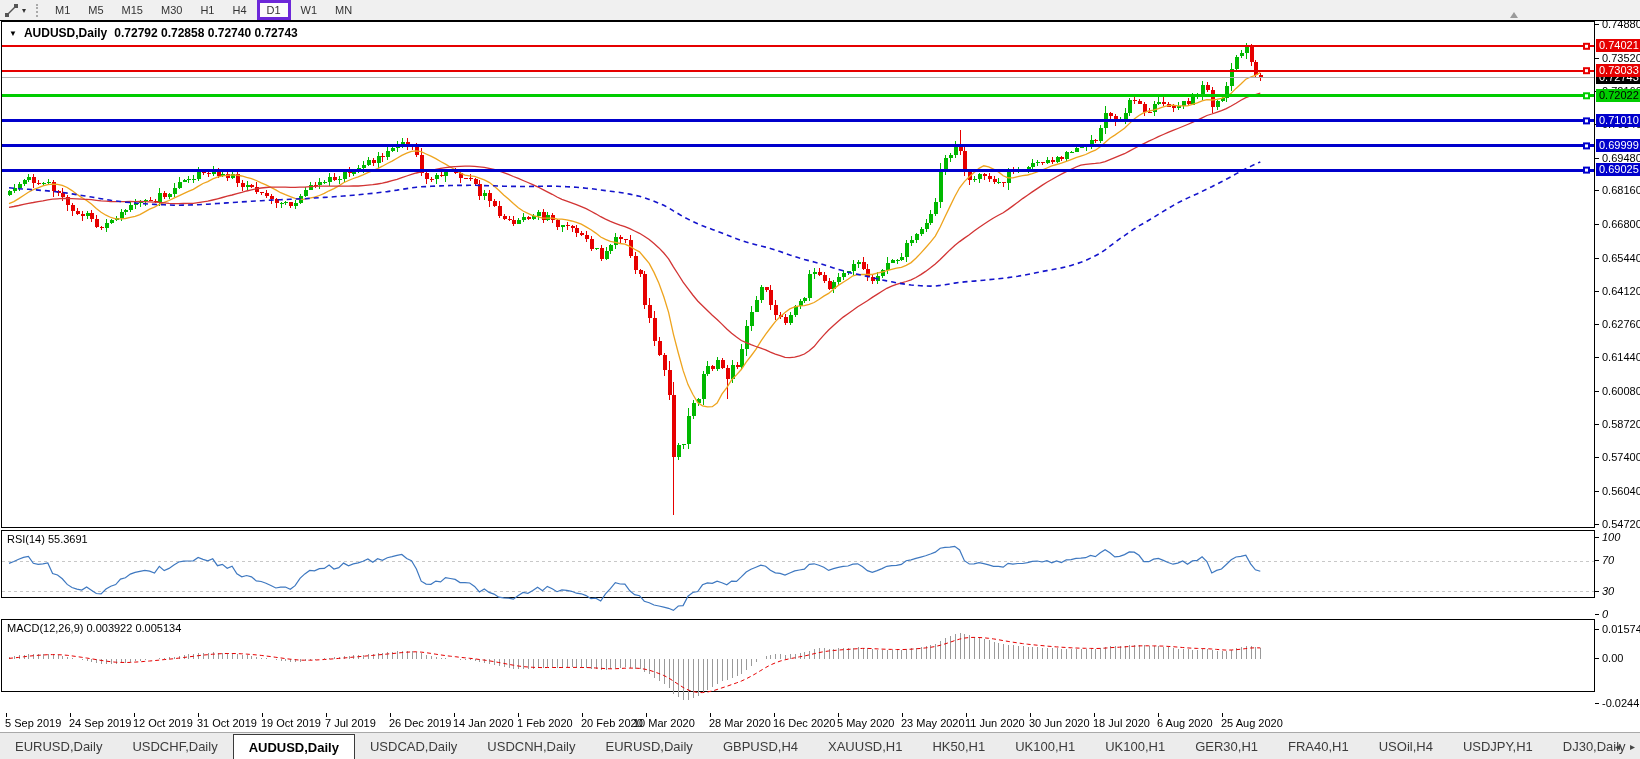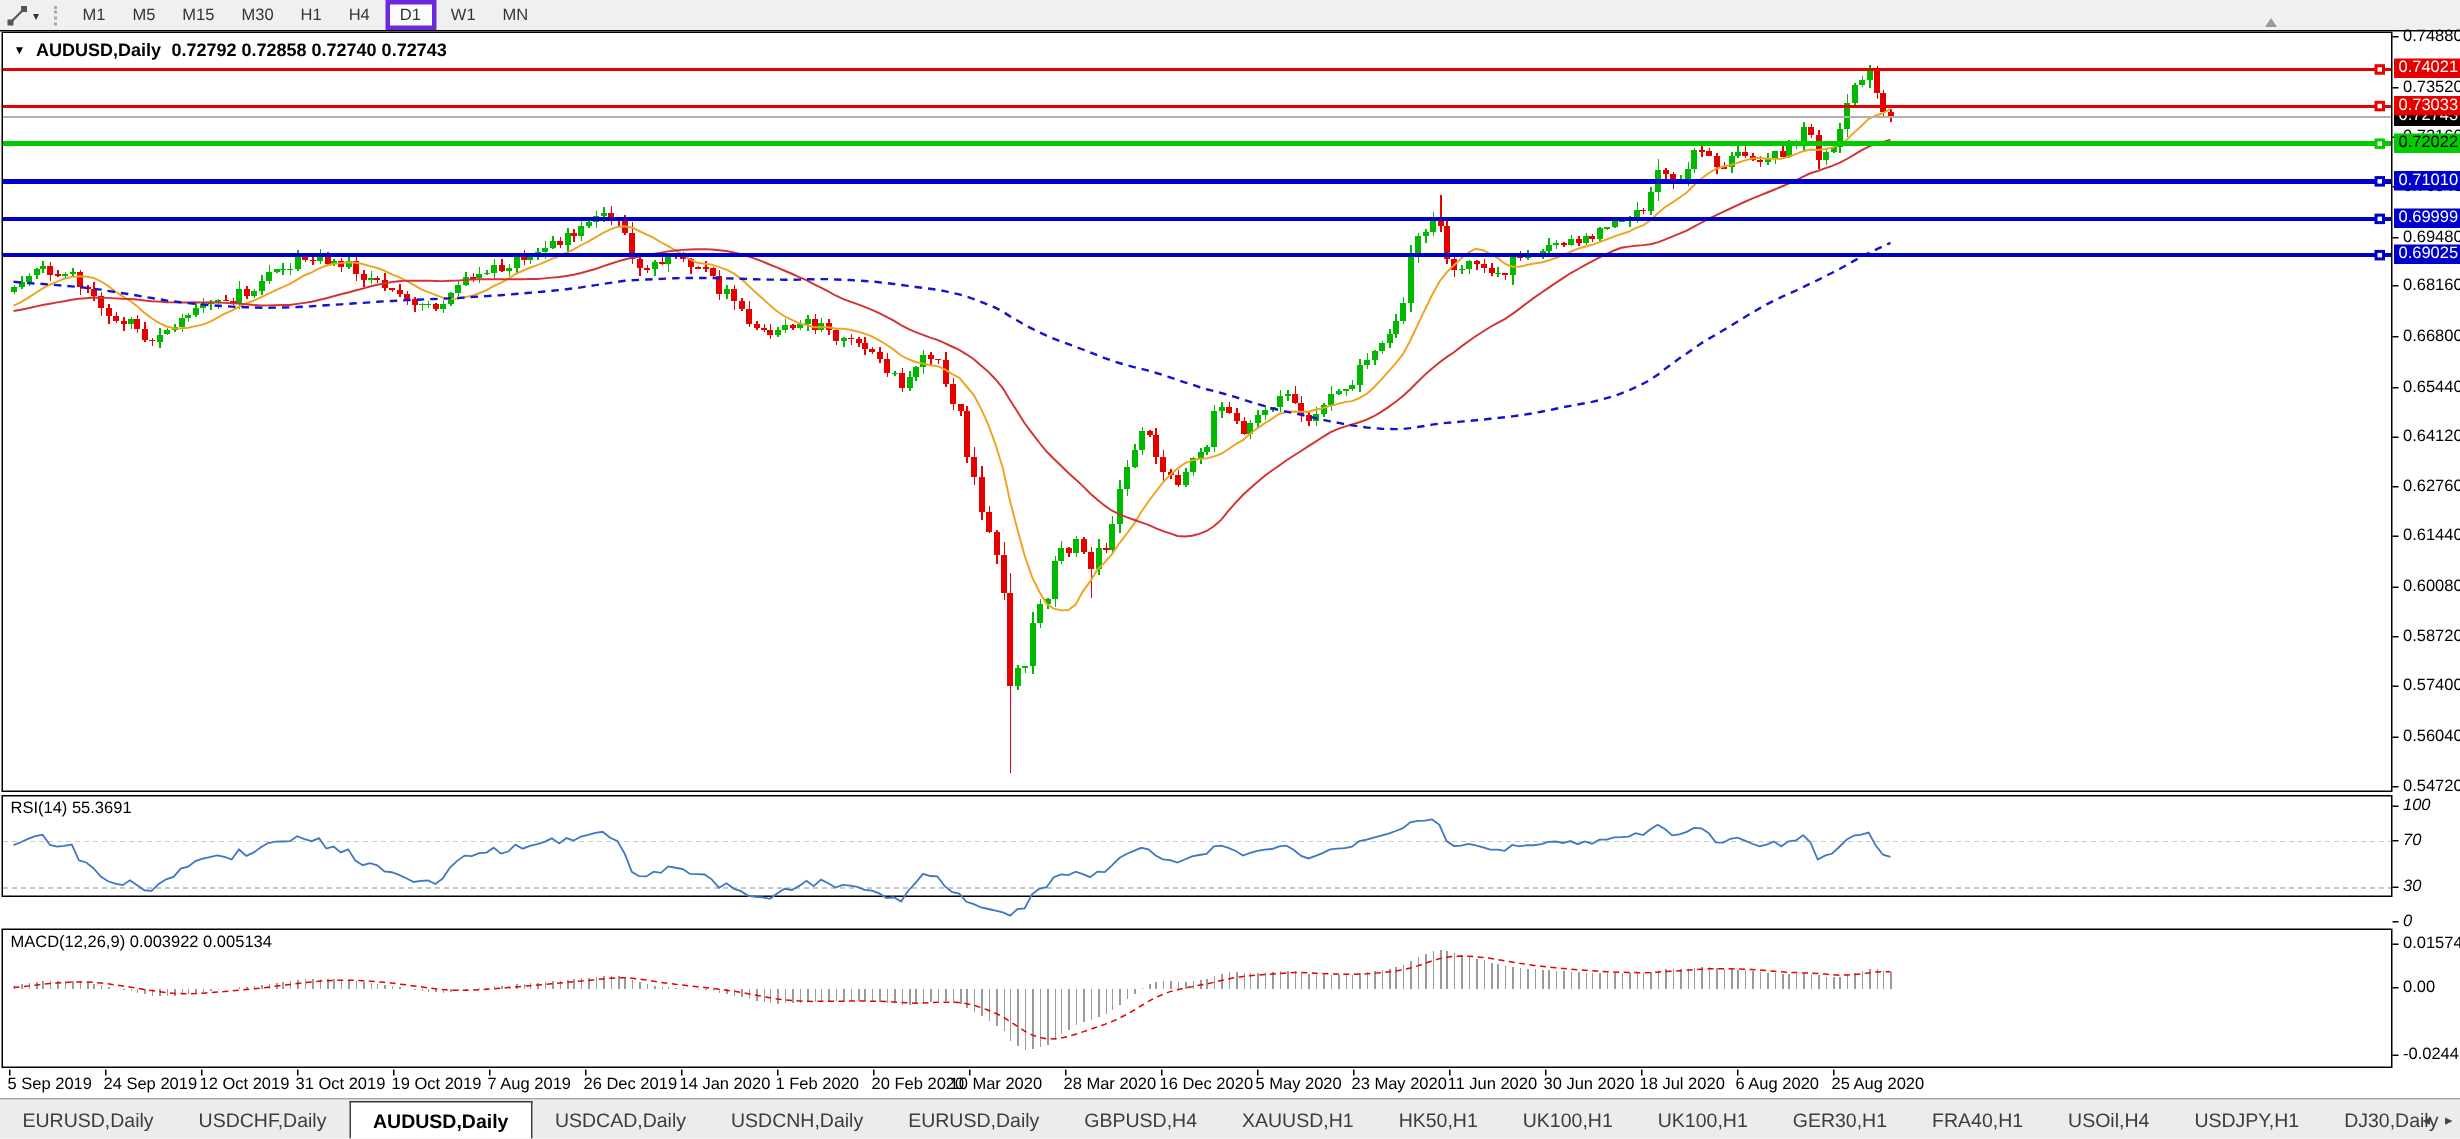--- a/index.html
+++ b/index.html
@@ -15,21 +15,21 @@
   .tf-btn{font-size:11px;color:#333;padding:1px 7px;margin:0 1px;border:1px solid transparent;}
   .tf-btn.active{background:#fcfcfc;border:3px solid #6d28d9;}
   .shift-marker{position:absolute;left:1510px;top:12px;width:0;height:0;
                 border-left:4px solid transparent;border-right:4px solid transparent;
                 border-bottom:6px solid #9a9a9a;}
   
   .chart-backdrop{position:absolute;top:20px;left:0;width:1640px;height:712px;background:#fff;border-top:1px solid #000;box-sizing:border-box;}
   .panel{position:absolute;left:1px;width:1594px;background:#fff;border:1px solid #000;box-sizing:border-box;}
   #main-panel{top:21px;height:507px;}
   #rsi-panel{top:530px;height:68px;}
-  #macd-panel{top:619px;height:93px;}
+  #macd-panel{top:619px;height:73px;}
   .plot{position:absolute;left:0;top:0;}
   .chart-title{position:absolute;top:4px;left:7px;font-size:12px;font-weight:bold;
                display:flex;align-items:center;gap:7px;white-space:nowrap;}
   .tri{font-size:8px;}
   .ind-label{position:absolute;top:2px;left:5px;font-size:11px;font-weight:normal;white-space:nowrap;}
   
   .axis{position:absolute;left:1598px;width:42px;font-size:11px;}
   #main-axis{top:21px;height:507px;}
   #rsi-axis{top:530px;height:86px;font-style:italic;}
   #macd-axis{top:619px;height:93px;}
@@ -946,21 +946,21 @@
       <div class="dlabel" style="left: 5px;">5 Sep 2019</div>
       <div class="dtick" style="left: 70px;"></div>
       <div class="dlabel" style="left: 69px;">24 Sep 2019</div>
       <div class="dtick" style="left: 134px;"></div>
       <div class="dlabel" style="left: 133px;">12 Oct 2019</div>
       <div class="dtick" style="left: 198px;"></div>
       <div class="dlabel" style="left: 197px;">31 Oct 2019</div>
       <div class="dtick" style="left: 262px;"></div>
       <div class="dlabel" style="left: 261px;">19 Oct 2019</div>
       <div class="dtick" style="left: 326px;"></div>
-      <div class="dlabel" style="left: 325px;">7 Aug 2019</div>
+      <div class="dlabel" style="left: 325px;">7 Jul 2019</div>
       <div class="dtick" style="left: 390px;"></div>
       <div class="dlabel" style="left: 389px;">26 Dec 2019</div>
       <div class="dtick" style="left: 454px;"></div>
       <div class="dlabel" style="left: 453px;">14 Jan 2020</div>
       <div class="dtick" style="left: 518px;"></div>
       <div class="dlabel" style="left: 517px;">1 Feb 2020</div>
       <div class="dtick" style="left: 582px;"></div>
       <div class="dlabel" style="left: 581px;">20 Feb 2020</div>
       <div class="dtick" style="left: 646px;"></div>
       <div class="dlabel" style="left: 633px;">10 Mar 2020</div>

